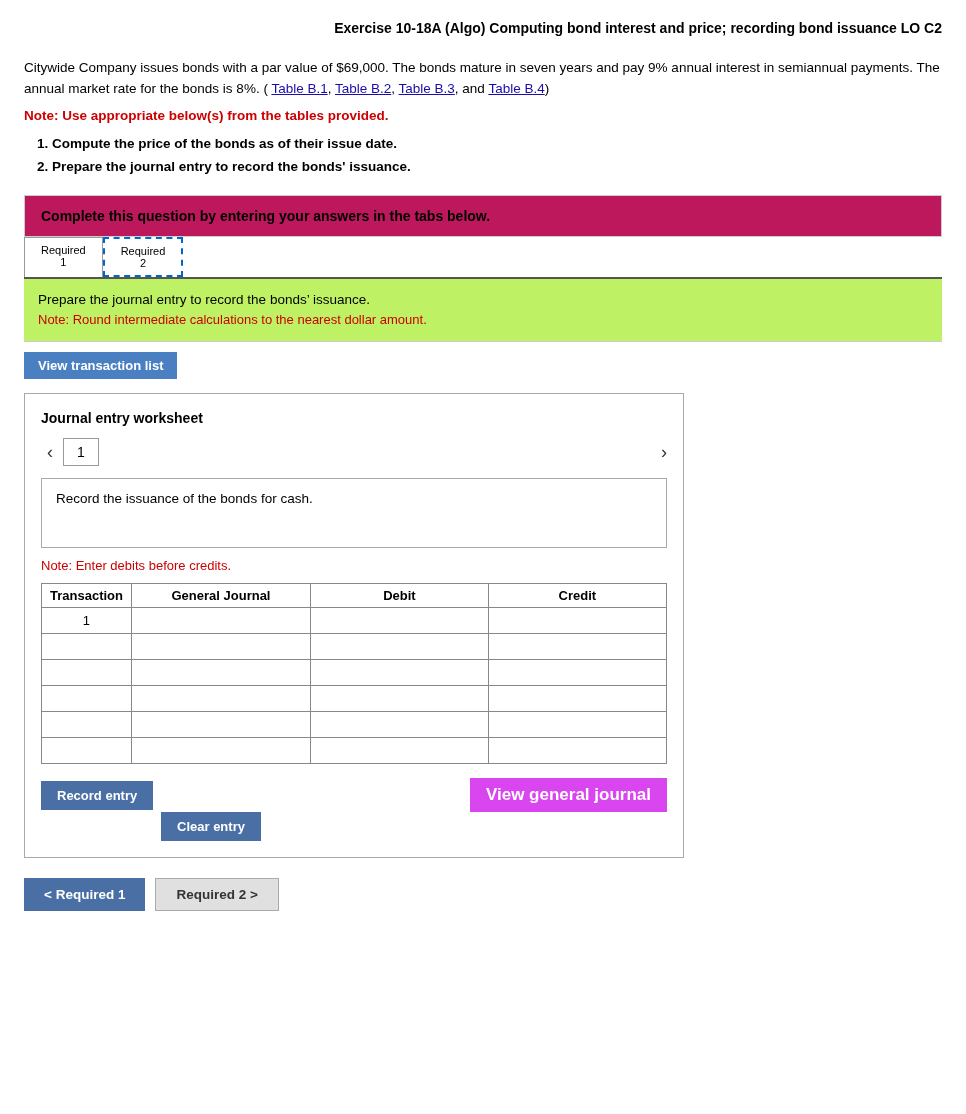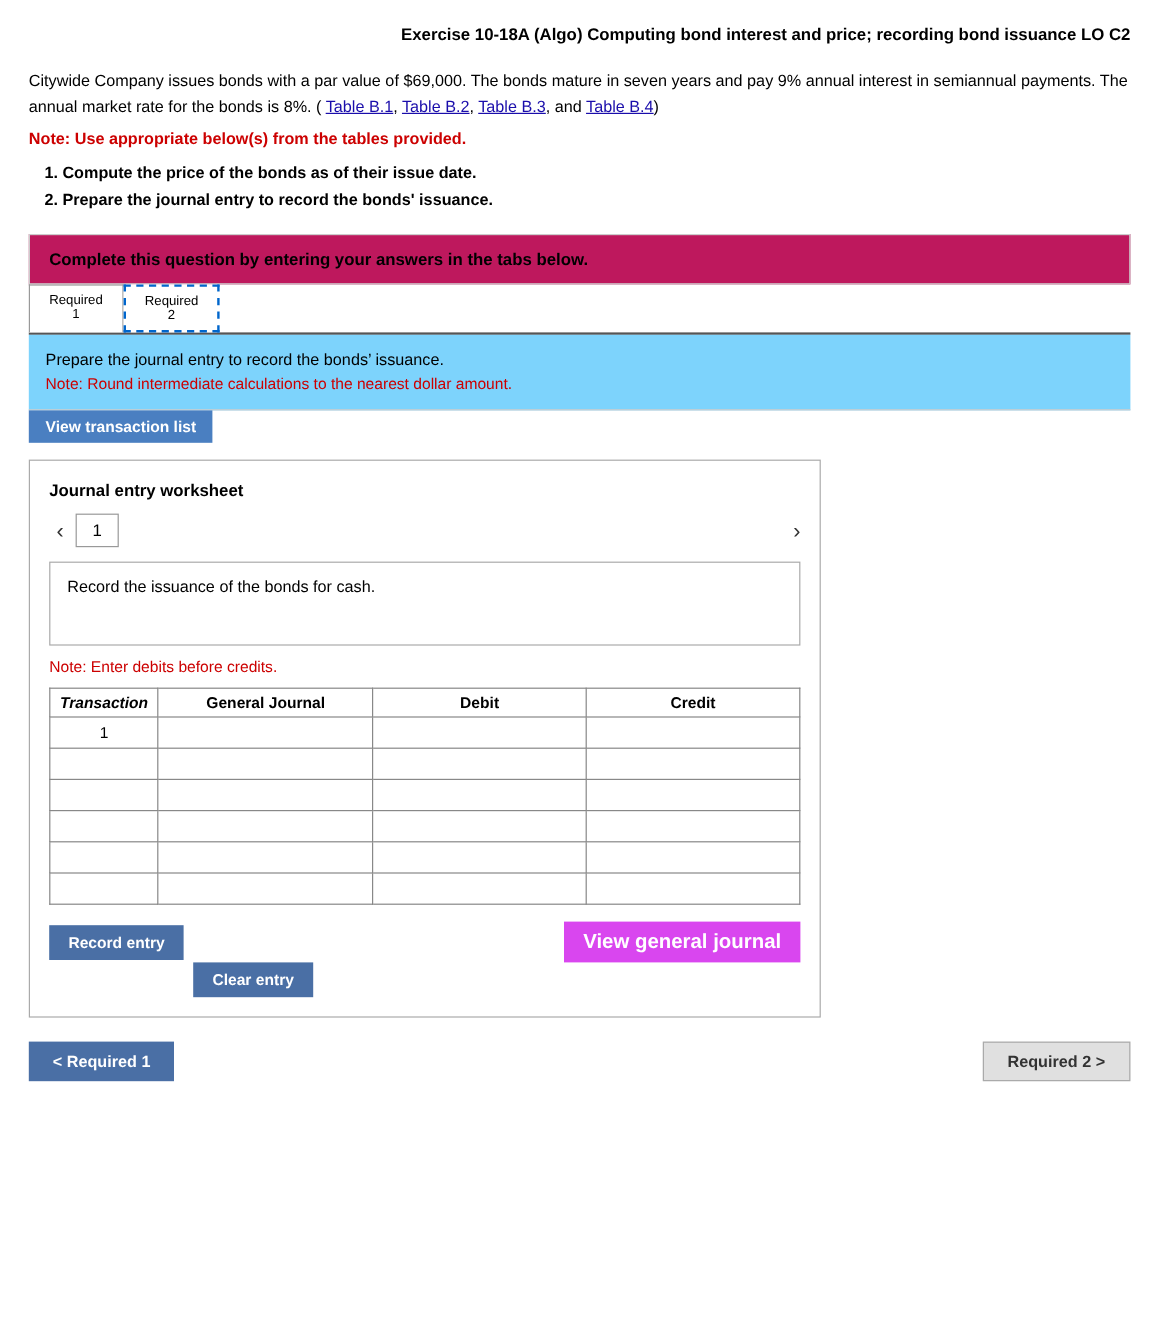--- a/index.html
+++ b/index.html
@@ -71,25 +71,26 @@
       min-width: 70px;
     }
 
     .tab.active {
       border: 2px dashed #0066cc;
       background: #fff;
       font-weight: normal;
     }
 
     .tab-content-area {
-      background: #7dd3fc;
+      background: #bef264;
       padding: 10px 14px;
       font-size: 13.5px;
       line-height: 1.6;
       border-bottom: 1px solid #ccc;
+      margin-bottom: 10px;
     }
 
     .tab-content-area .note-blue {
       color: #cc0000;
       font-size: 13px;
     }
 
     .view-transaction-btn {
       background: #4a7fc1;
       color: #fff;
@@ -171,21 +172,20 @@
     .journal-table th {
       background: #fff;
       border: 1px solid #888;
       padding: 4px 8px;
       text-align: center;
       font-weight: bold;
     }
 
     .journal-table th.left {
       text-align: right;
-      font-style: italic;
     }
 
     .journal-table td {
       border: 1px solid #888;
       height: 26px;
       padding: 2px 6px;
     }
 
     .journal-table td.center {
       text-align: center;
@@ -233,21 +233,21 @@
       padding: 7px 16px;
       font-size: 17px;
       font-weight: bold;
       cursor: pointer;
     }
 
     .bottom-nav {
       display: flex;
       gap: 10px;
       margin-top: 20px;
-      justify-content: space-between;
+      justify-content: flex-start;
     }
 
     .btn-bottom {
       padding: 8px 20px;
       font-size: 13.5px;
       font-weight: bold;
       cursor: pointer;
       border: none;
     }
 

